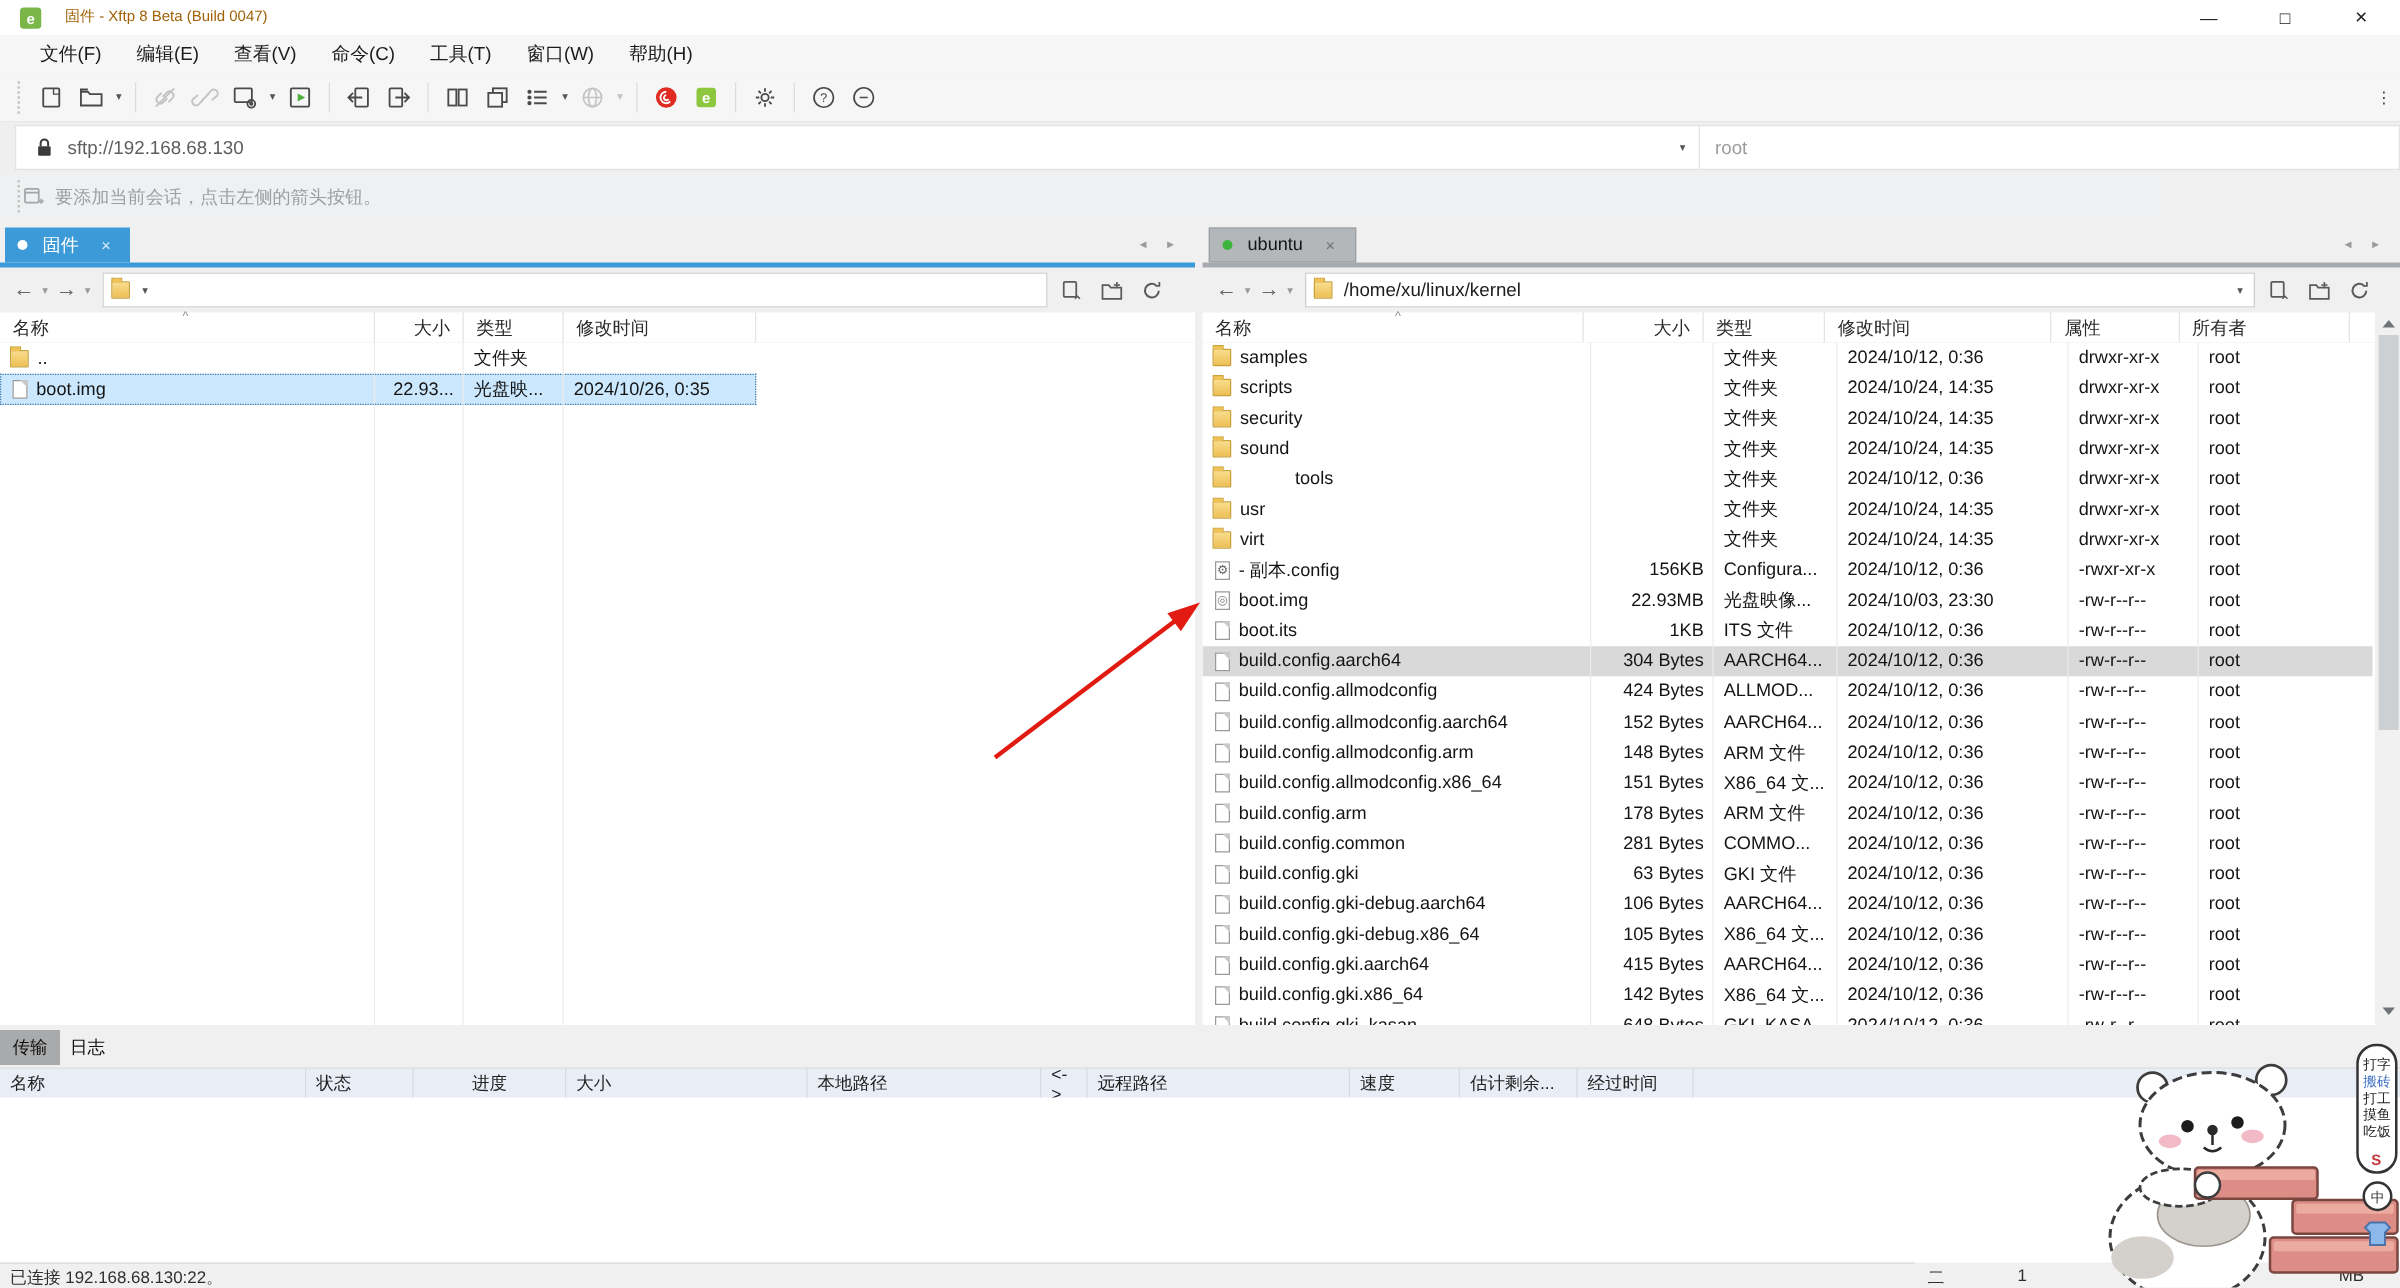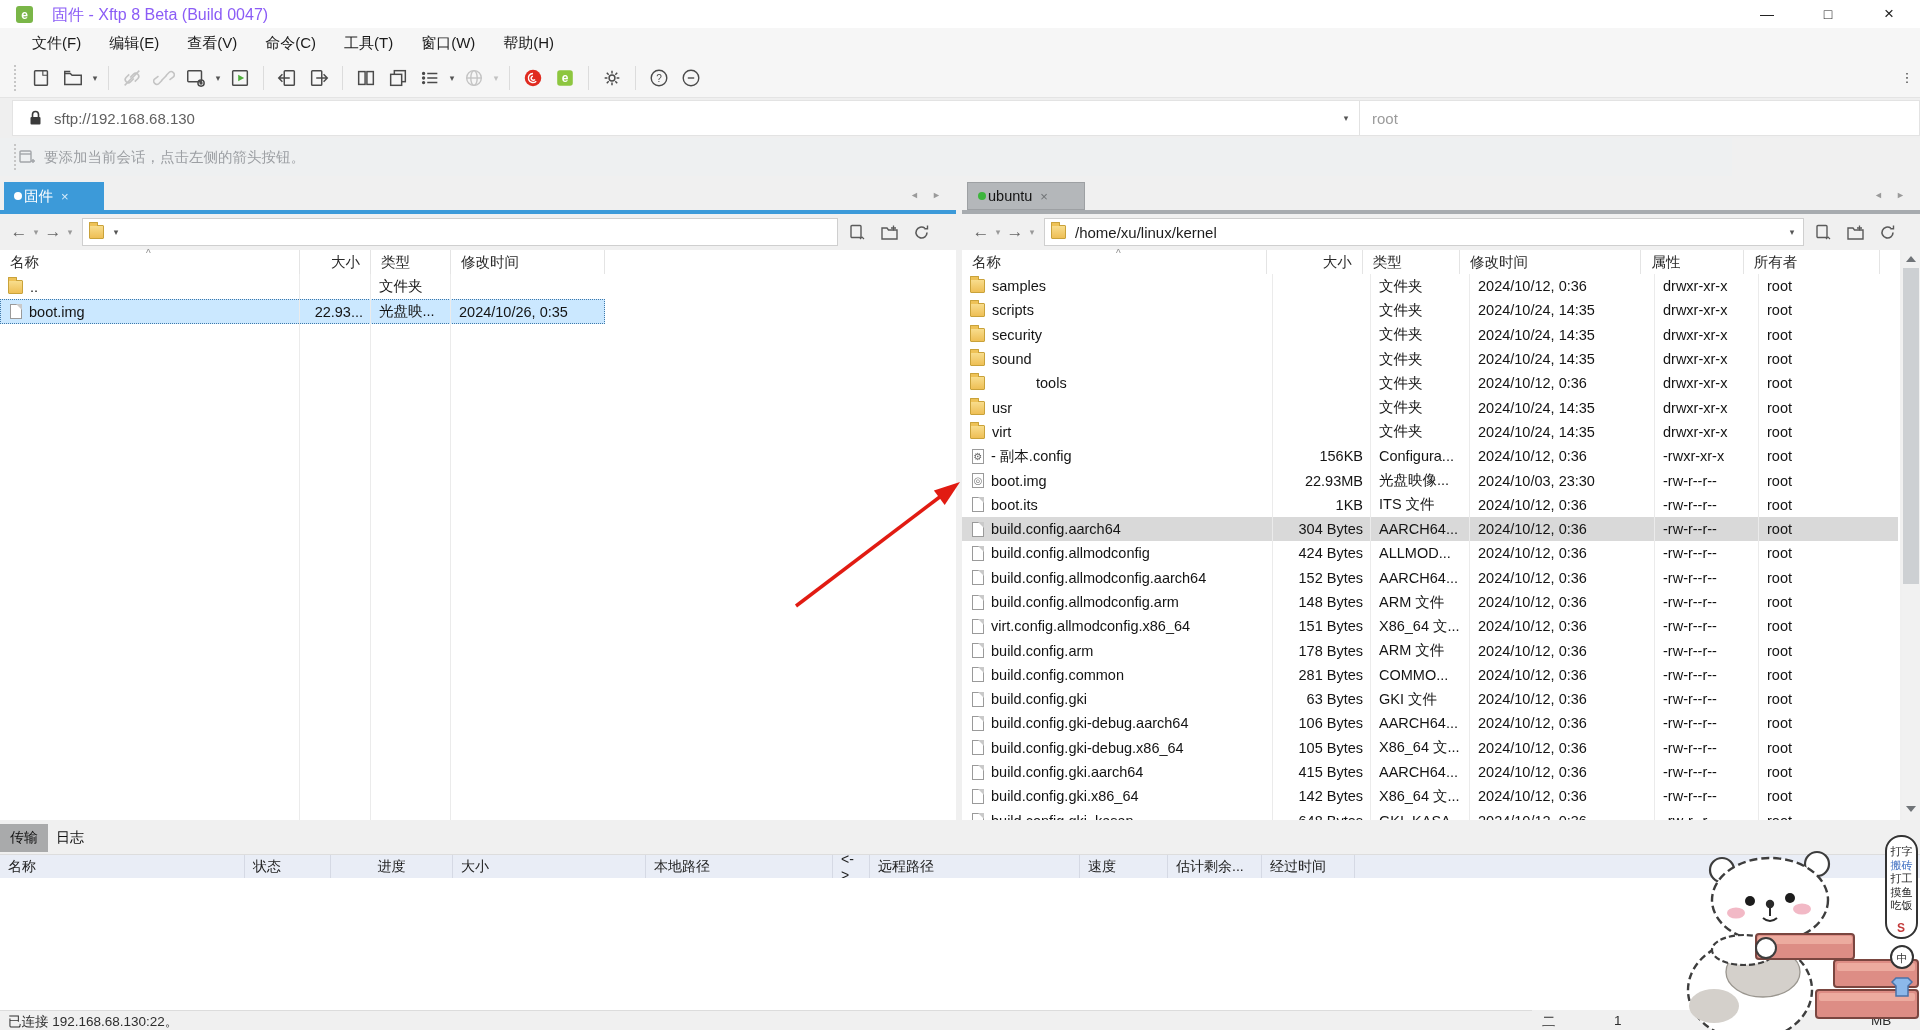--- a/index.html
+++ b/index.html
@@ -2,21 +2,21 @@
 <html><head>
 <meta charset="utf-8">
 <style>
   html,body{margin:0;padding:0;width:1920px;height:1030px;overflow:hidden;
     font-family:"Liberation Sans","DejaVu Sans",sans-serif;background:#f0f0f0;}
   .abs{position:absolute;}
   
   #titlebar{left:0;top:0;width:1920px;height:28px;background:#ffffff;}
   #app-icon{left:16px;top:6px;width:17px;height:17px;background:#7ab648;border-radius:3px;
     color:#fff;font-size:12px;font-weight:bold;display:flex;align-items:center;justify-content:center;}
-  #title-text{left:52px;top:5px;font-size:16px;color:#8b5cf6;}
+  #title-text{left:52px;top:5px;font-size:12px;color:#a16207;}
   .winbtn{top:0;width:46px;height:28px;display:flex;align-items:center;justify-content:center;
     font-size:14px;color:#222;}
   
   #menubar{left:0;top:28px;width:1920px;height:30px;background:#f6f6f6;display:flex;align-items:center;padding-left:18px;box-sizing:border-box;}
   .menu-item{font-size:15px;color:#1b1b1b;padding:0 14px;height:30px;display:flex;align-items:center;}
   
   #toolbar{left:0;top:58px;width:1920px;height:40px;background:#f6f6f6;border-bottom:1px solid #e4e4e4;
     display:flex;align-items:center;padding-left:14px;box-sizing:border-box;gap:2px;}
   .gripper{border-left:2px dotted #c6c6c6;height:26px;margin-right:8px;}
   .tbtn{width:30px;height:28px;display:flex;align-items:center;justify-content:center;}
@@ -35,21 +35,21 @@
   #pwd-input::placeholder{color:#b4b4b4;}
   
   #infobar{left:0;top:138px;width:1732px;height:38px;background:#eef0f1;display:flex;align-items:center;padding-left:14px;box-sizing:border-box;}
   #infobar .txt{color:#9c9fa3;font-size:14.5px;margin-left:8px;}
   
   #main{left:0;top:176px;width:1920px;height:644px;background:#f0f0f0;}
   .pane{top:0;height:644px;}
   #pane-left{left:0;width:956px;}
   #pane-right{left:962px;width:958px;}
   .tabbar{left:0;top:6px;width:100%;height:28px;}
-  .tab{position:absolute;top:0;height:28px;display:flex;align-items:center;padding:0 10px;box-sizing:border-box;font-size:14.5px;gap:2px;}
+  .tab{position:absolute;top:0;height:28px;display:flex;align-items:center;padding:0 10px;box-sizing:border-box;font-size:14.5px;gap:12px;}
   .tab .dot{width:8px;height:8px;border-radius:50%;}
   .tab .x{font-size:13px;margin-left:6px;}
   #tab-left{left:4px;width:100px;background:#3c9ad9;color:#fff;}
   #tab-left .dot{background:#fff;}
   #tab-left .x{color:#d8ecfa;}
   #tab-right{left:5px;width:118px;background:#b4b7ba;color:#141414;border:1px solid #9da0a3;}
   #tab-right .dot{background:#3db53d;}
   #tab-right .x{color:#6f7275;}
   .tabline{left:0;top:34px;width:100%;height:4px;}
   #pane-left .tabline{background:#3c9ad9;}
@@ -568,21 +568,21 @@
           </div>
           <div class="fcell num" style="width: 98px;">148 Bytes</div>
           <div class="fcell" style="width: 99px;">ARM 文件</div>
           <div class="fcell" style="width: 185px;">2024/10/12, 0:36</div>
           <div class="fcell" style="width: 104px;">-rw-r--r--</div>
           <div class="fcell" style="width: 139px;">root</div>
         </div>
         <div class="frow" style="width: 936px;">
           <div class="fcell" style="width: 311px;">
             <span class="ficon file"></span>
-            <span class="fname">virt.config.allmodconfig.x86_64</span>
+            <span class="fname">build.config.allmodconfig.x86_64</span>
           </div>
           <div class="fcell num" style="width: 98px;">151 Bytes</div>
           <div class="fcell" style="width: 99px;">X86_64 文...</div>
           <div class="fcell" style="width: 185px;">2024/10/12, 0:36</div>
           <div class="fcell" style="width: 104px;">-rw-r--r--</div>
           <div class="fcell" style="width: 139px;">root</div>
         </div>
         <div class="frow" style="width: 936px;">
           <div class="fcell" style="width: 311px;">
             <span class="ficon file"></span>

